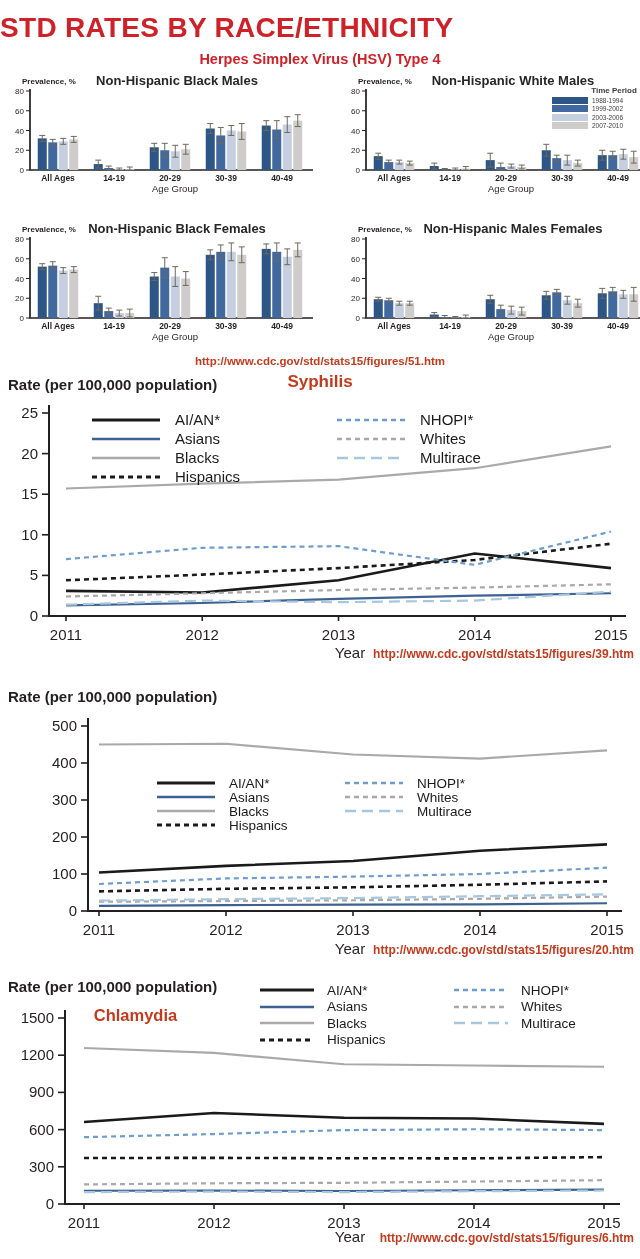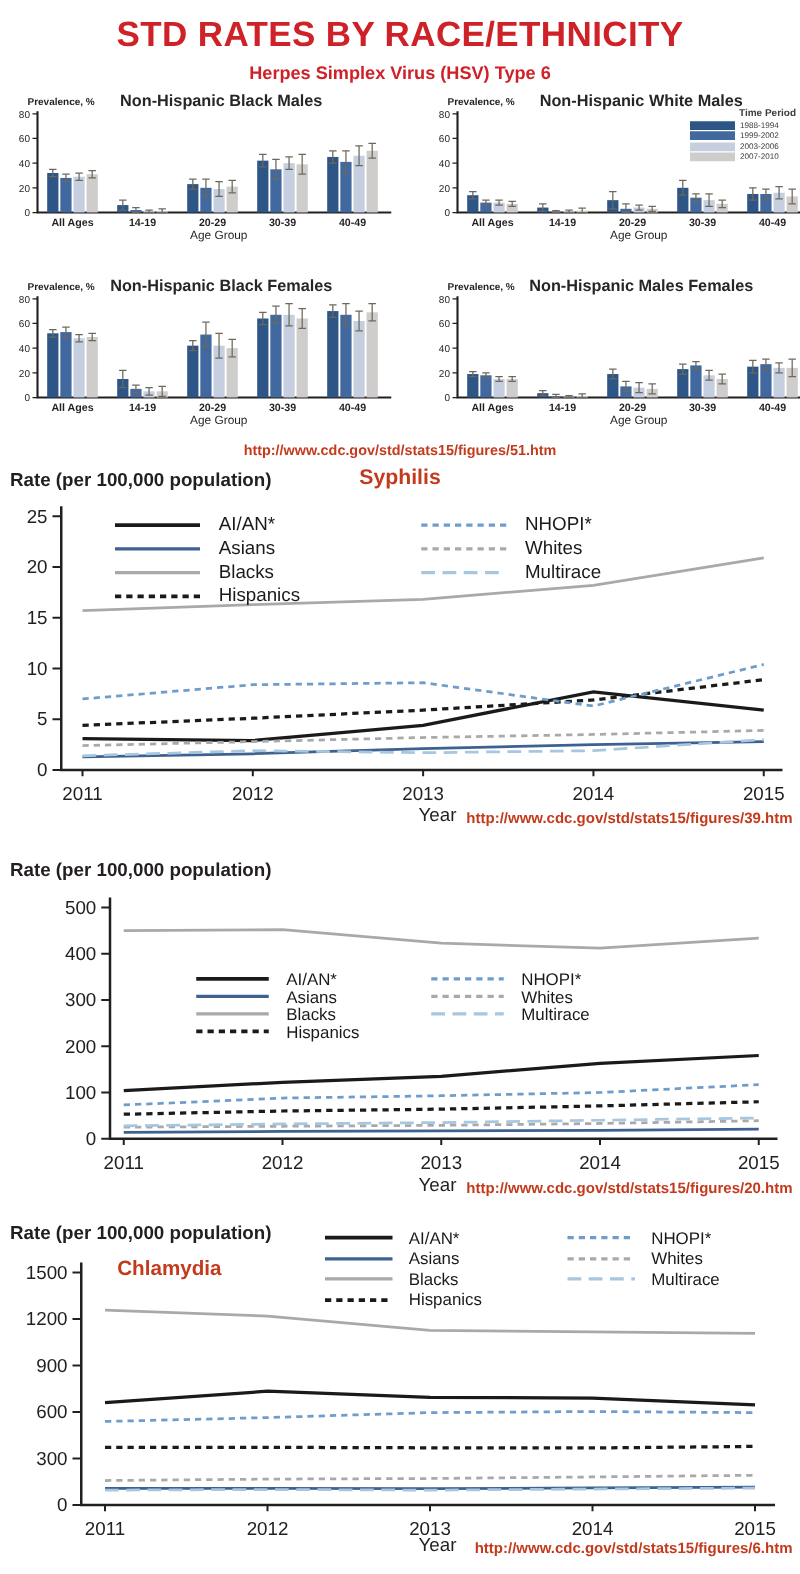--- a/index.html
+++ b/index.html
@@ -1,20 +1,20 @@
 <!DOCTYPE html>
 <html><head>
 <meta charset="utf-8">
 <style>
   html,body{margin:0;padding:0;}
   body{width:640px;height:1259px;background:#ffffff;overflow:hidden;
        font-family:"Liberation Sans",sans-serif;color:#231f20;}
   svg text{font-family:"Liberation Sans",sans-serif;fill:#231f20;}
 
-  .main-title{margin-top:12px;text-align:center;font-size:28px;font-weight:bold;
+  .main-title{margin-top:12px;font-size:28px;font-weight:bold;
               color:#cf2128;letter-spacing:.3px;}
   .sub-title{margin-top:7px;text-align:center;font-size:14.5px;font-weight:bold;color:#cf2128;}
 
   
   .hsv-grid{display:grid;grid-template-columns:320px 320px;margin-top:6px;gap:16px;}
   .hsv-cell{position:relative;height:132px;}
   .hsv-head{position:relative;height:15px;}
   .prev-label{position:absolute;left:22px;top:4px;font-size:8px;font-weight:bold;}
   .hsv-title{display:block;text-align:center;padding-left:34px;font-size:13px;
              font-weight:bold;color:#262626;}
@@ -71,21 +71,21 @@
 
   .gon-block{margin-top:10px;}
   .chl-block{margin-top:16px;}
 </style>
 </head>
 <body>
 
 <div>
 
   <div class="main-title">STD RATES BY RACE/ETHNICITY</div>
-  <div class="sub-title">Herpes Simplex Virus (HSV) Type 6</div>
+  <div class="sub-title">Herpes Simplex Virus (HSV) Type 4</div>
 
   <div class="hsv-grid">
 
     <div class="hsv-cell">
       <div class="hsv-head">
         <span class="prev-label">Prevalence, %</span>
         <span class="hsv-title">Non-Hispanic Black Males</span>
       </div>
       <svg class="hsv-svg" width="318" height="96" viewBox="0 0 318 96">
           <path d="M30 1 V82 H313" stroke="#231f20" stroke-width="1.7" fill="none"></path>

